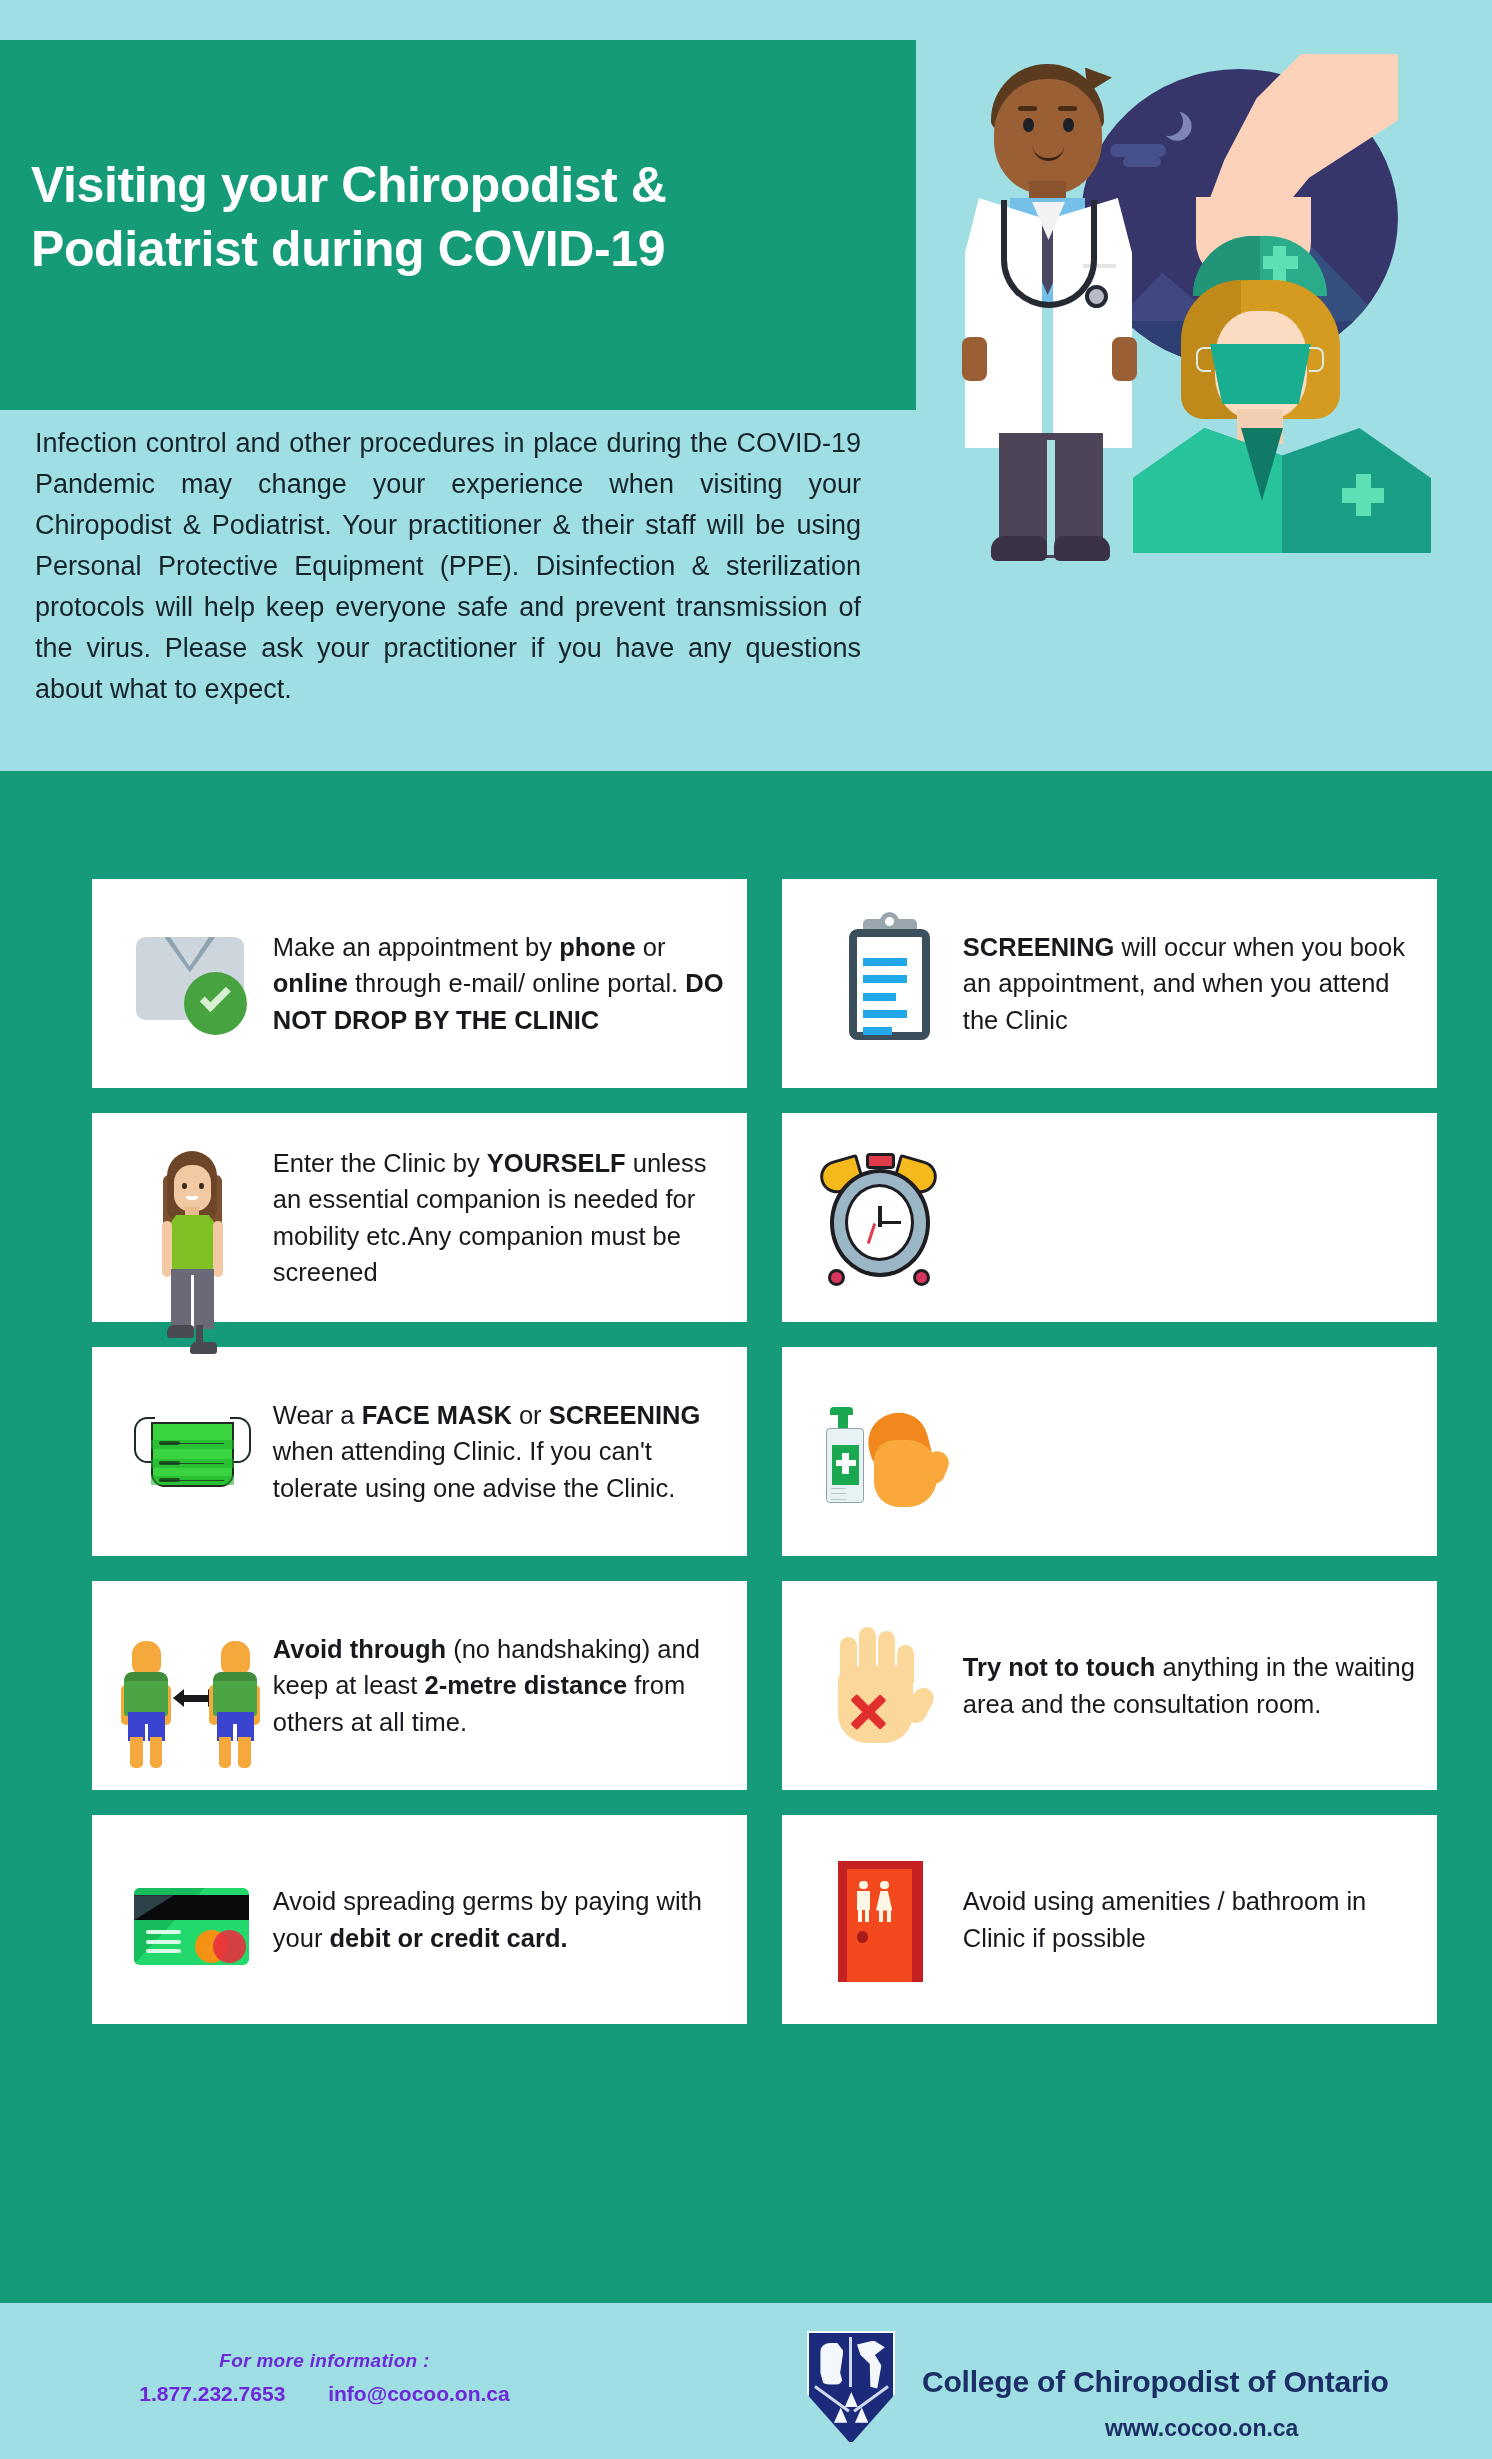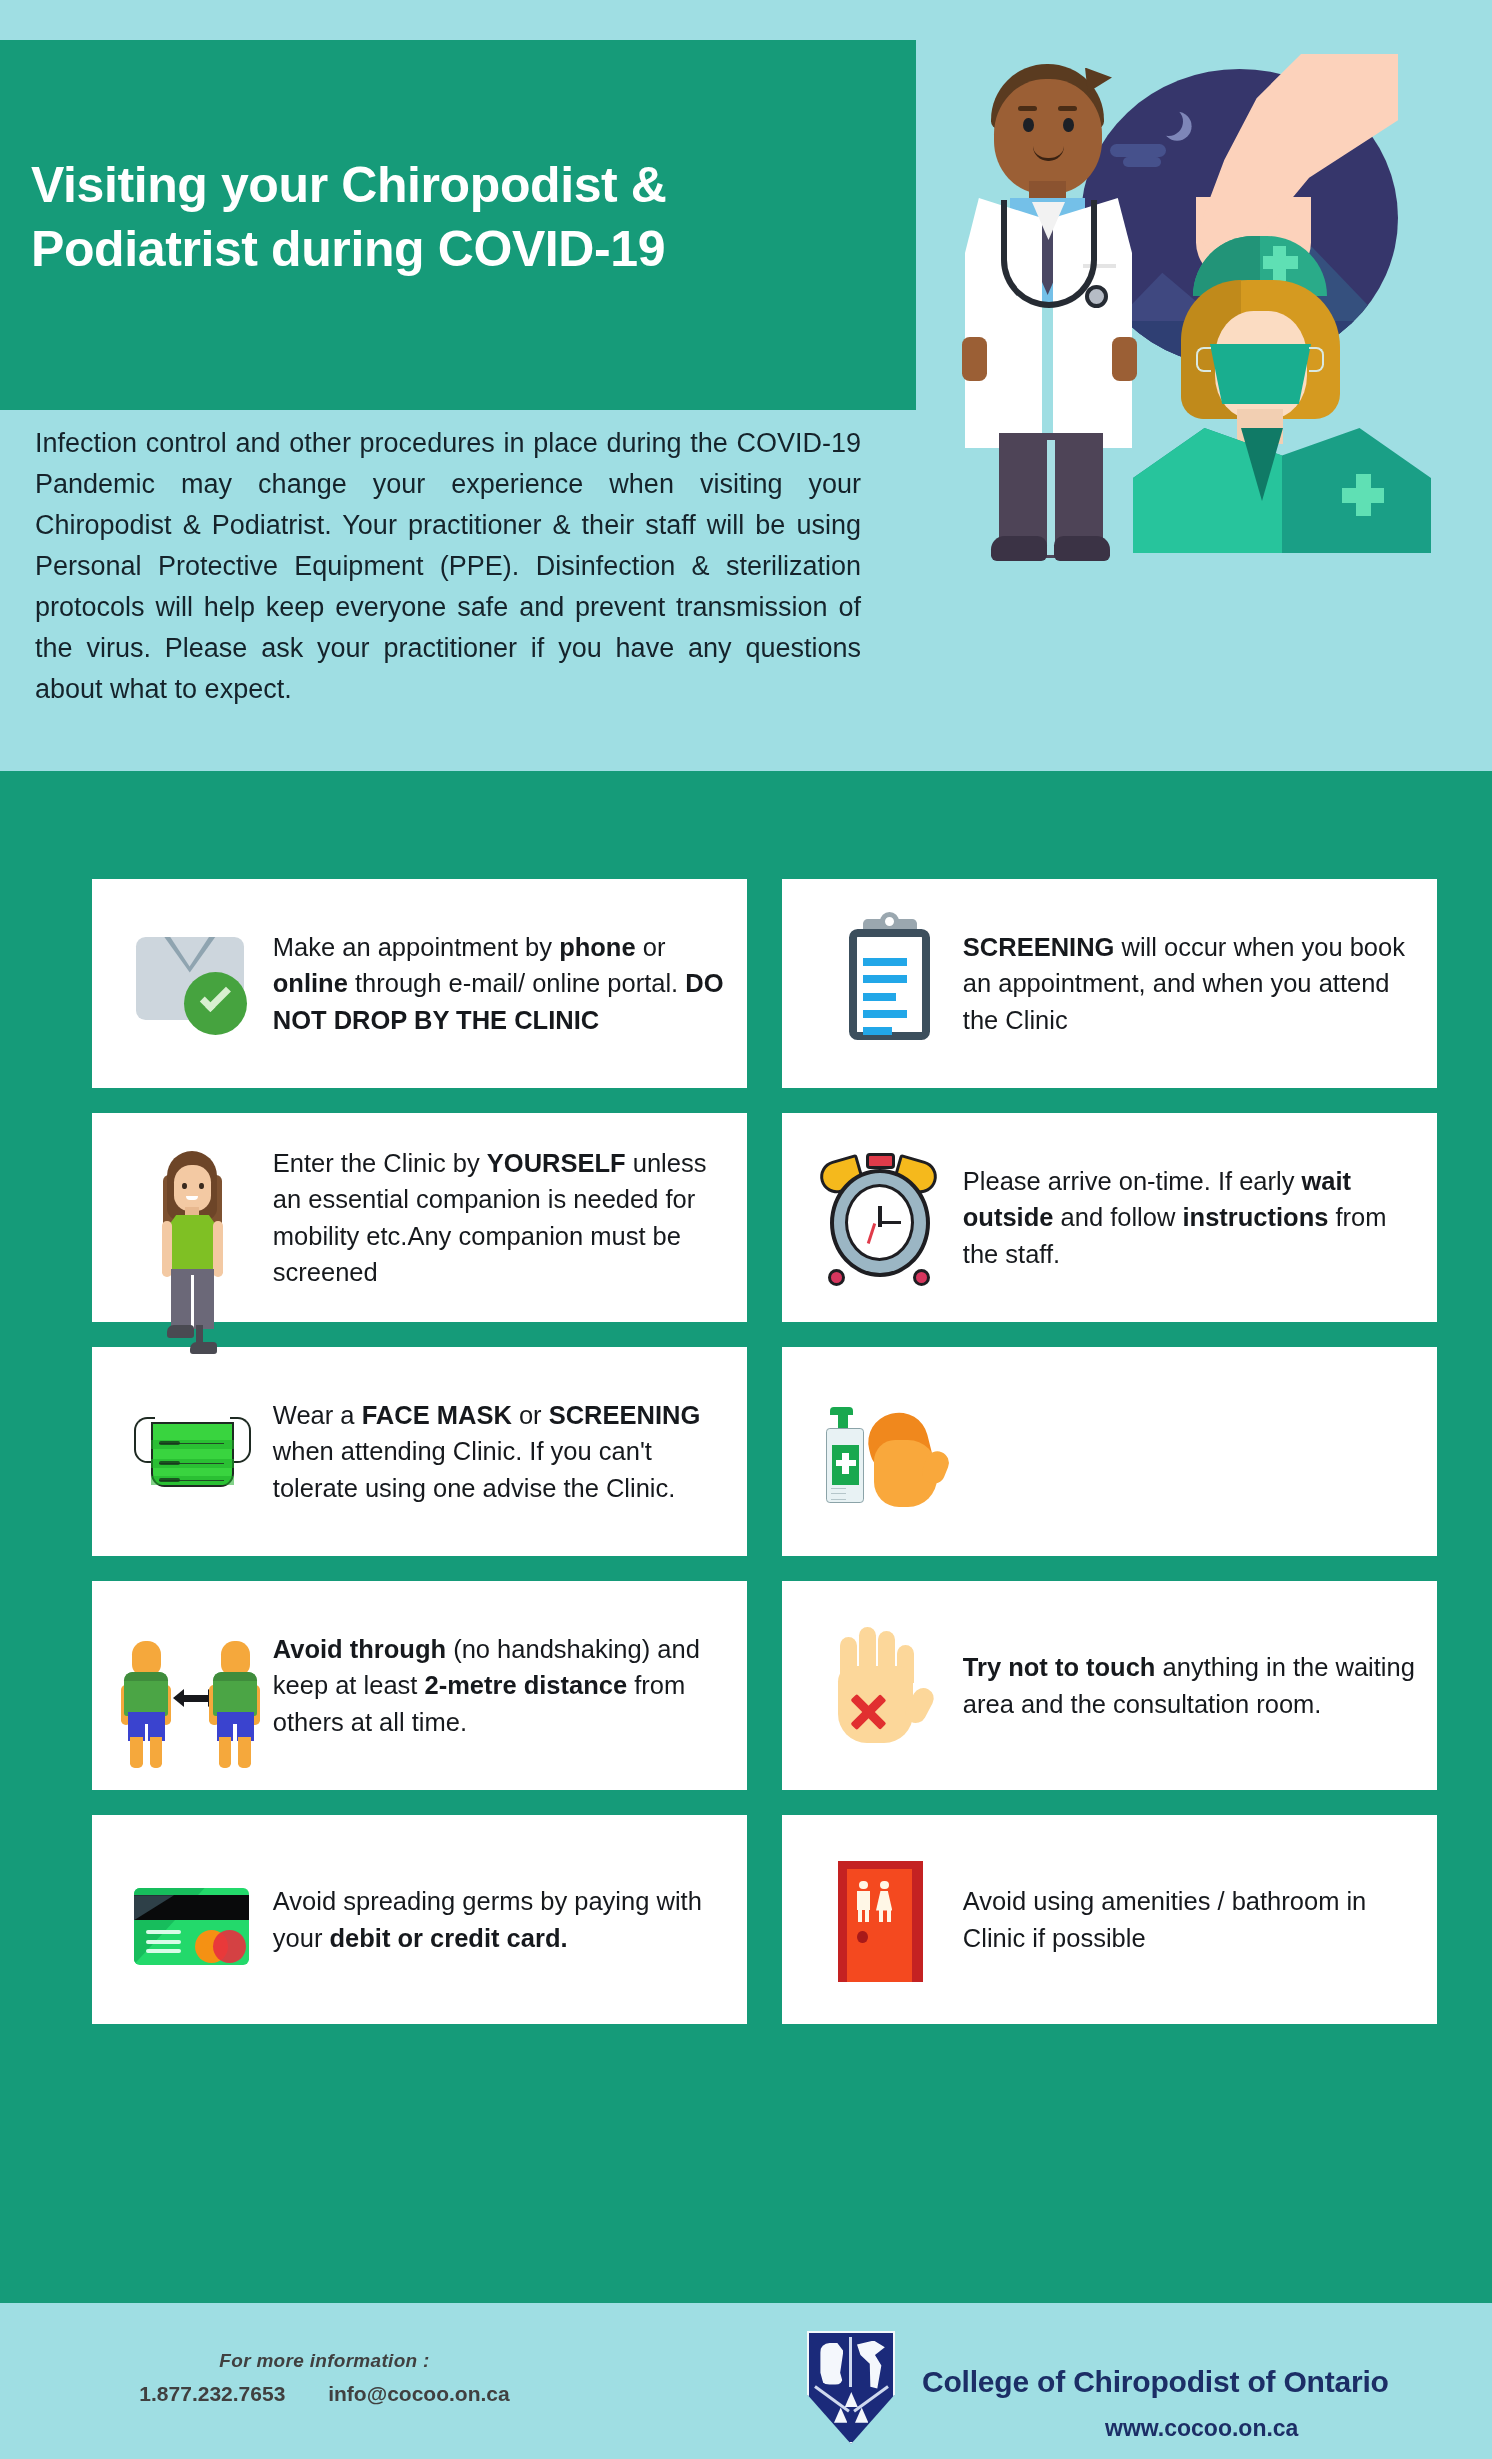--- a/index.html
+++ b/index.html
@@ -311,21 +311,21 @@
   .ds-m-body { position:absolute; left:54px; top:43px; width:12.5px; height:19px; background:#fff7e6; }
   .ds-m-leg { position:absolute; top:61px; width:3.8px; height:13.4px; background:#fff7e6; }
   .ds-m-leg.a { left:55px; } .ds-m-leg.b { left:62px; }
   .ds-f-body { position:absolute; left:73px; top:43px; width:16.3px; height:20px;
      background:#fff7e6; clip-path: polygon(28% 0, 72% 0, 100% 100%, 0 100%); }
   .ds-f-leg { position:absolute; top:62px; width:3.8px; height:12.5px; background:#fff7e6; }
   .ds-f-leg.a { left:76px; } .ds-f-leg.b { left:84px; }
 
   
   .footer { position: absolute; left: 0; top: 2304px; width: 1493px; height: 156px; background: #9fdee3; }
-  .foot-left { position: absolute; left: 123px; top: 46px; width: 403px; text-align: center; color: #404040; }
+  .foot-left { position: absolute; left: 123px; top: 46px; width: 403px; text-align: center; color: #6d28d9; }
   .foot-info { font-size: 19px; font-style: italic; font-weight: bold; letter-spacing:0.3px; }
   .foot-contact { margin-top: 9.6px; font-size: 21px; font-weight: bold; }
   .foot-contact span { display: inline-block; }
   .foot-phone { margin-right: 37px; }
   .crest { position:absolute; left:807px; top:27px; width:88px; height:113px; }
   .crest-shield { position:absolute; left:0; top:0; width:88px; height:113px;
      background:#1b2a7a; border:2.9px solid #f3f7fa;
      clip-path: polygon(0 0, 100% 0, 100% 56%, 50% 100%, 0 56%); }
   .crest-div { position:absolute; left:42px; top:5.8px; width:2.9px; height:50px; background:#cfd9ef; }
   .crest-foot { position:absolute; left:13.4px; top:11.5px; width:23px; height:42px;
@@ -476,21 +476,20 @@
               <div class="ac-bell r"></div>
             <div class="ac-btn"></div>
             <div class="ac-foot l"></div>
               <div class="ac-foot r"></div>
             <div class="ac-case"></div>
               <div class="ac-dial"></div>
             <div class="ac-hand-h"></div>
               <div class="ac-hand-m"></div>
               <div class="ac-hand-s"></div>
           </div>
-          <div class="txt"><span>Please arrive on-time. If early </span><b>wait outside</b><span> and follow </span><b>instructions</b><span> from the staff.</span></div>
         </div>
       </div>
 
       <div class="row">
         <div class="card">
           <div class="art">
             <div class="fm-ear l"></div>
               <div class="fm-ear r"></div>
             <div class="fm-body"></div>
             <div class="fm-band b1"></div>

